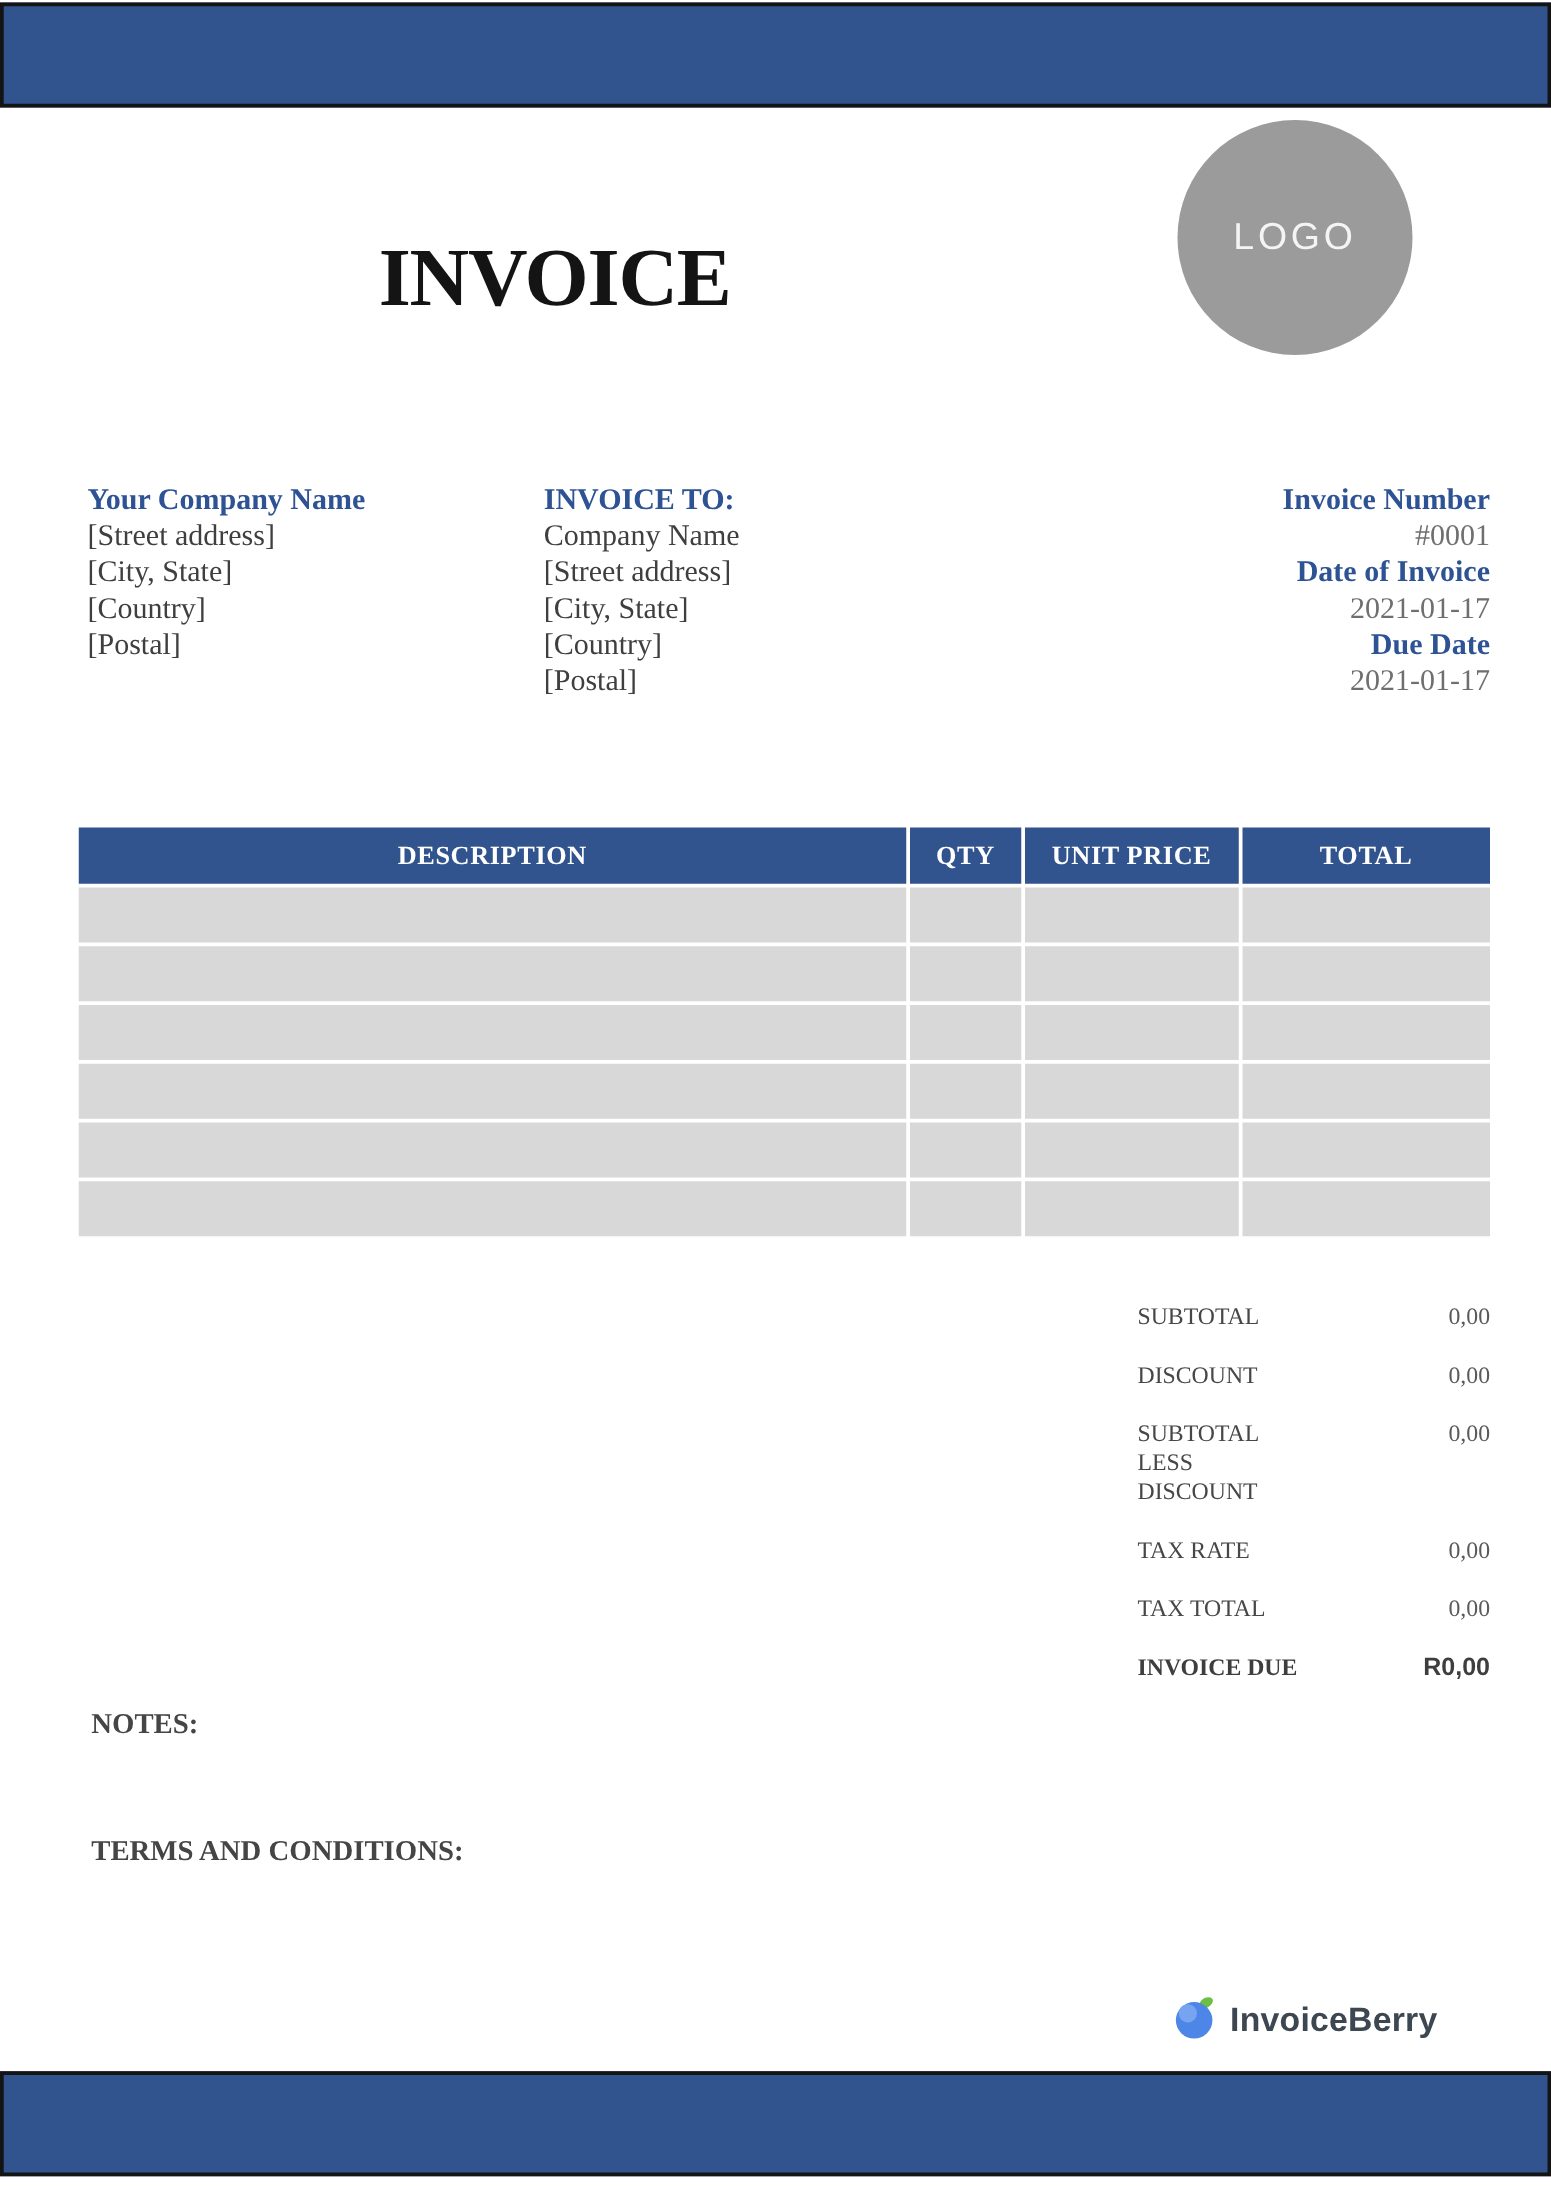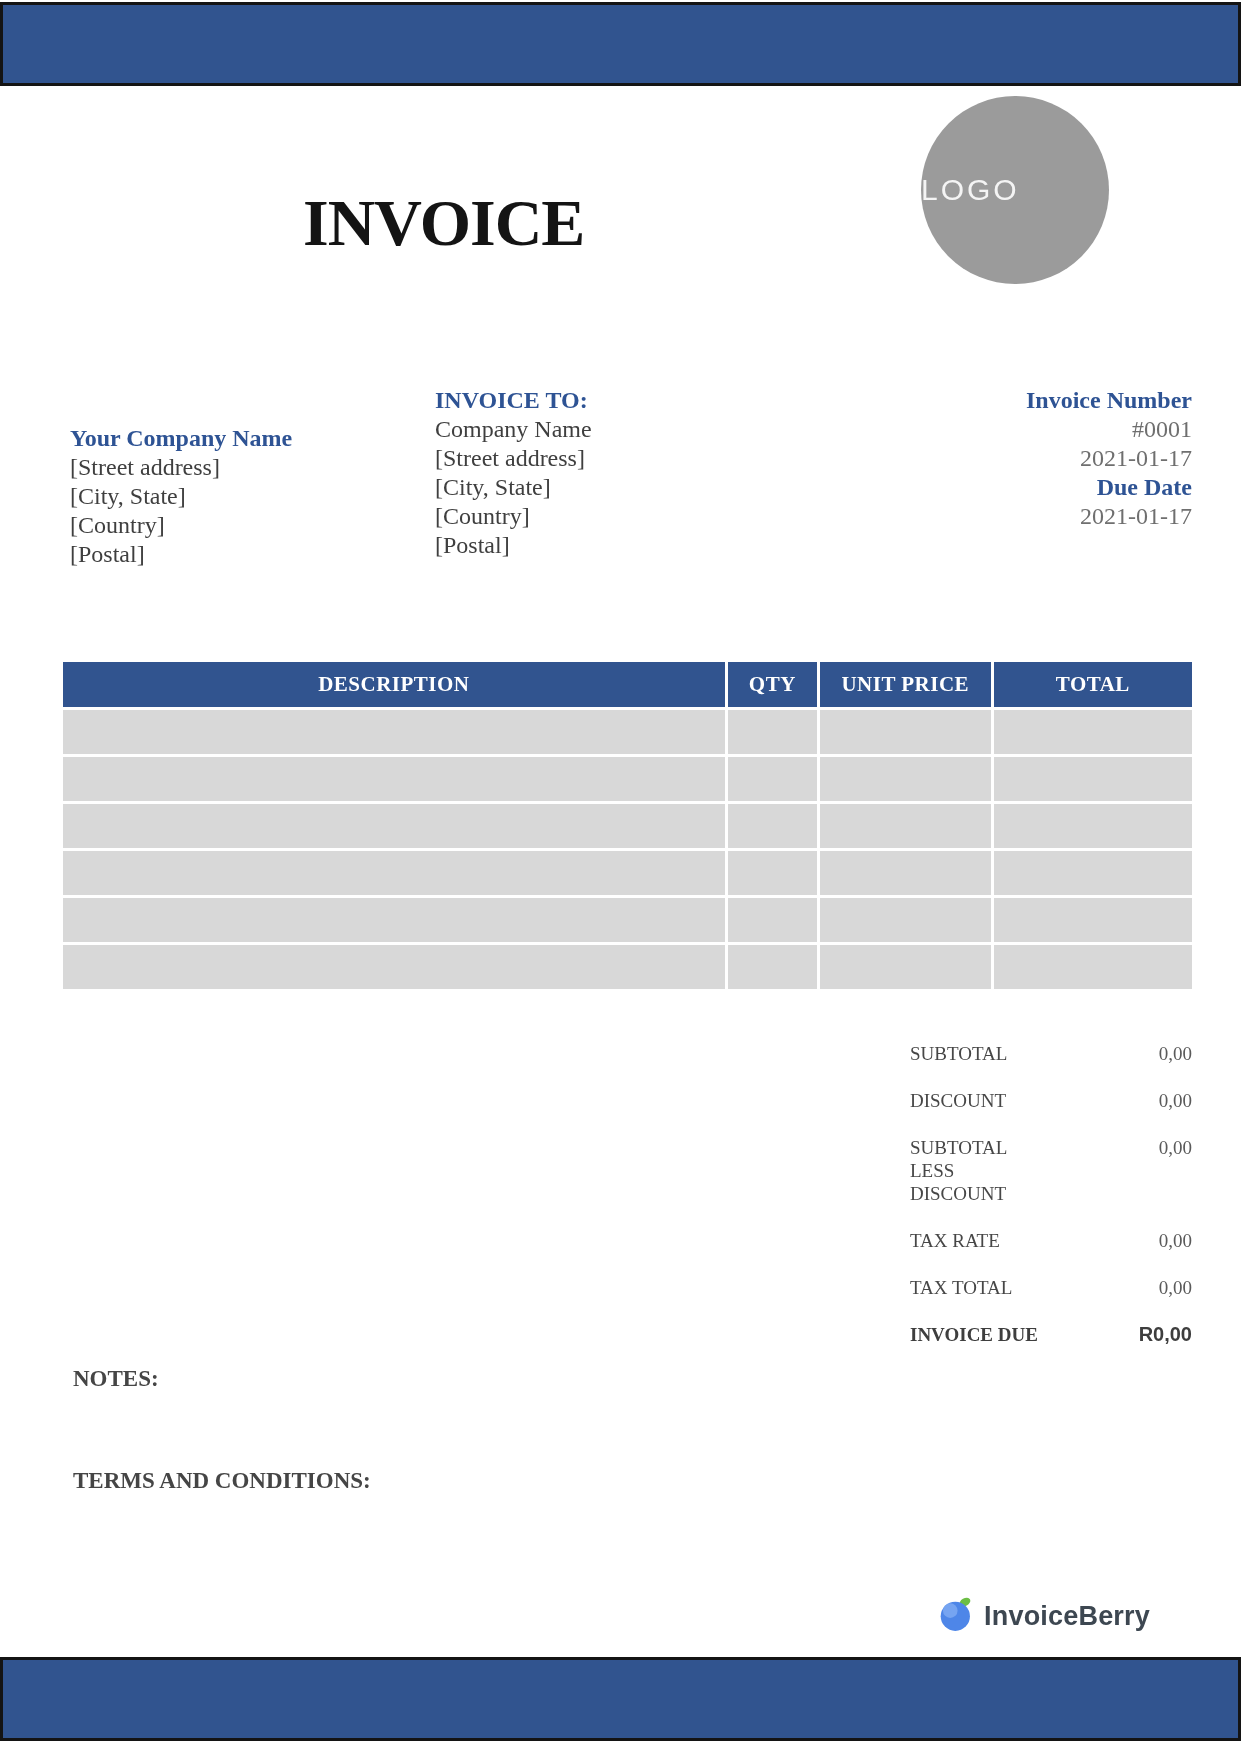--- a/index.html
+++ b/index.html
@@ -12,27 +12,27 @@
     background:var(--bar-blue,#31548F);border:3px solid #141414;
   }
   .top-bar{top:2px;}
   .bottom-bar{top:1657px;}
   .title{
     position:absolute;left:303px;top:190px;margin:0;
     font-size:66px;font-weight:600;letter-spacing:-1px;color:#141414;
     font-family:"Liberation Serif",serif;line-height:1;
   }
   .logo-circle{
-    position:absolute;left:921px;top:96px;width:188px;height:188px;border-radius:50%;
-    background:var(--logo-gray,#9B9B9B);display:flex;align-items:center;
+    position:absolute;left:942px;top:96px;width:188px;height:188px;border-radius:50%;
+    background:var(--logo-gray,#9B9B9B);display:flex;align-items:center;justify-content:center;
   }
   .logo-circle span{
     font-family:"Liberation Sans",sans-serif;font-size:30px;letter-spacing:3px;color:#F4F4F4;
   }
-  .company{position:absolute;left:70px;top:386px;width:330px;margin-top:38px;}
+  .company{position:absolute;left:70px;top:386px;width:330px;}
   .invoice-to{position:absolute;left:425px;top:386px;width:310px;margin-left:10px;}
   .blue-heading{font-weight:700;color:var(--label-blue,#2E5394);font-size:24px;line-height:29px;}
   .line{color:var(--text-dark,#3F3F3F);font-size:24px;line-height:29px;}
   .meta{position:absolute;right:49px;top:386px;text-align:right;width:320px;}
   .meta-label{font-weight:700;color:var(--label-blue,#2E5394);font-size:24px;line-height:29px;}
   .meta-value{color:var(--value-gray,#6F6F6F);font-size:24px;line-height:29px;}
   .items{
     position:absolute;left:63px;top:662px;width:1129px;
     display:grid;grid-template-columns:667fr 90fr 172fr 200fr;
     grid-template-rows:45px repeat(6,44px);gap:3px;background:#ffffff;
@@ -89,20 +89,21 @@
         <div class="line">[Street address]</div>
         <div class="line">[City, State]</div>
         <div class="line">[Country]</div>
         <div class="line">[Postal]</div>
       </div>
   </section>
 
   <section class="meta" id="meta-block">
       <div class="meta-label">Invoice Number</div>
       <div class="meta-value">#0001</div>
+      <div class="meta-label">Date of Invoice</div>
       <div class="meta-value">2021-01-17</div>
       <div class="meta-label">Due Date</div>
       <div class="meta-value">2021-01-17</div>
     </section>
 
   <section class="items" id="items-grid">
       <div class="th">DESCRIPTION</div>
       <div class="th">QTY</div>
       <div class="th">UNIT PRICE</div>
       <div class="th">TOTAL</div>

